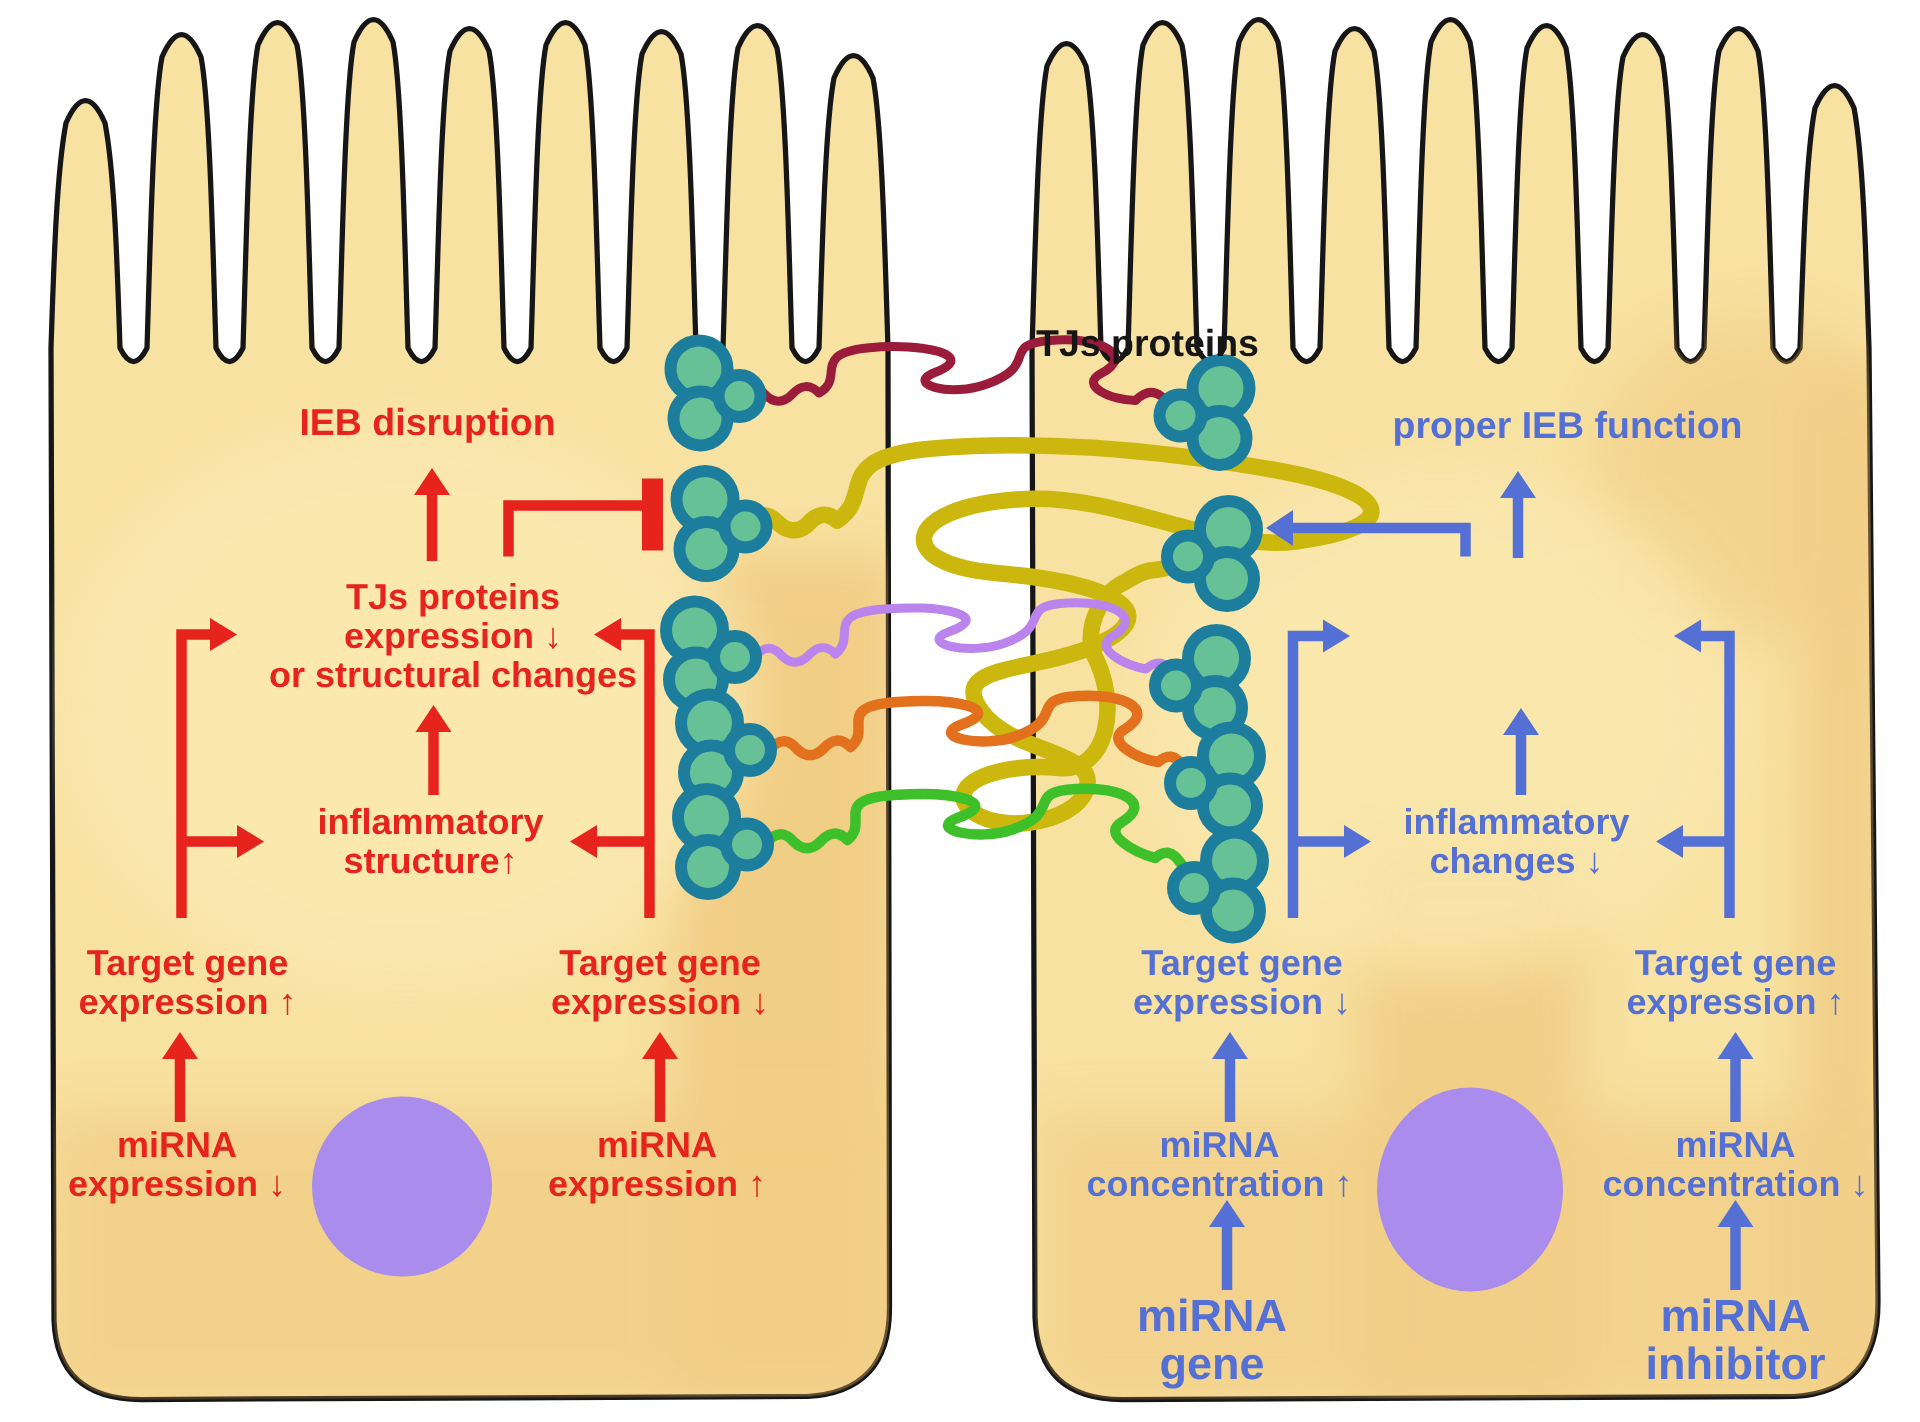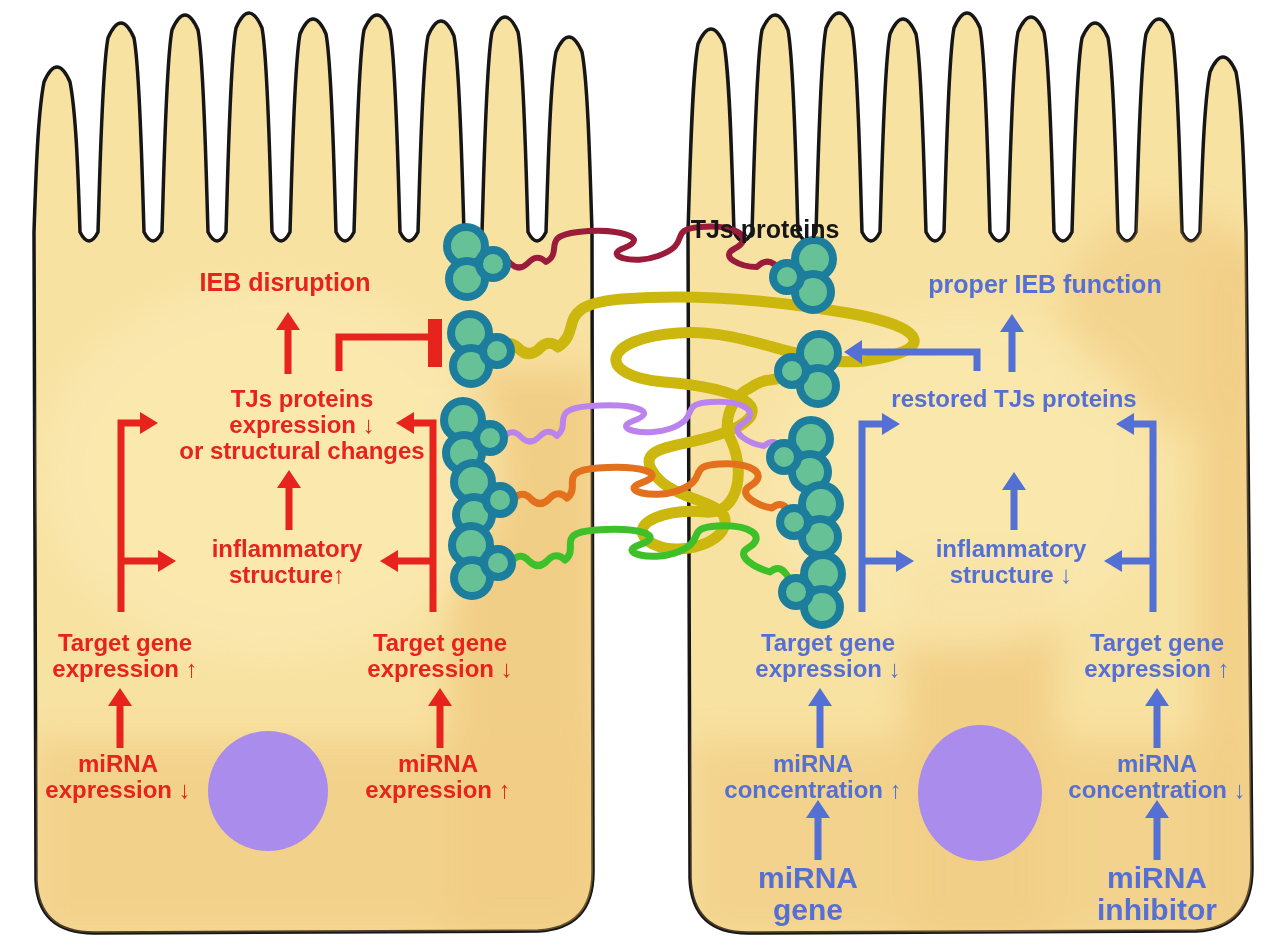--- a/index.html
+++ b/index.html
@@ -264,25 +264,24 @@
   </div>
   <div class="lbl red" style="left:438px;top:751px;">
     <div>miRNA</div>
     <div>expression ↑</div>
   </div>
 
   <div class="lbl blue headline" style="left:1017px;top:271px;margin-left:28px;">
     <div>proper IEB function</div>
   </div>
   <div class="lbl blue" style="left:1014px;top:386px;">
-    <div>restored TJs proteins</div>
   </div>
   <div class="lbl blue" style="left:1011px;top:536px;">
     <div>inflammatory</div>
-    <div>structure ↓</div>
+    <div>changes ↓</div>
   </div>
   <div class="lbl blue" style="left:828px;top:630px;">
     <div>Target gene</div>
     <div>expression ↓</div>
   </div>
   <div class="lbl blue" style="left:1157px;top:630px;">
     <div>Target gene</div>
     <div>expression ↑</div>
   </div>
   <div class="lbl blue" style="left:813px;top:751px;">

